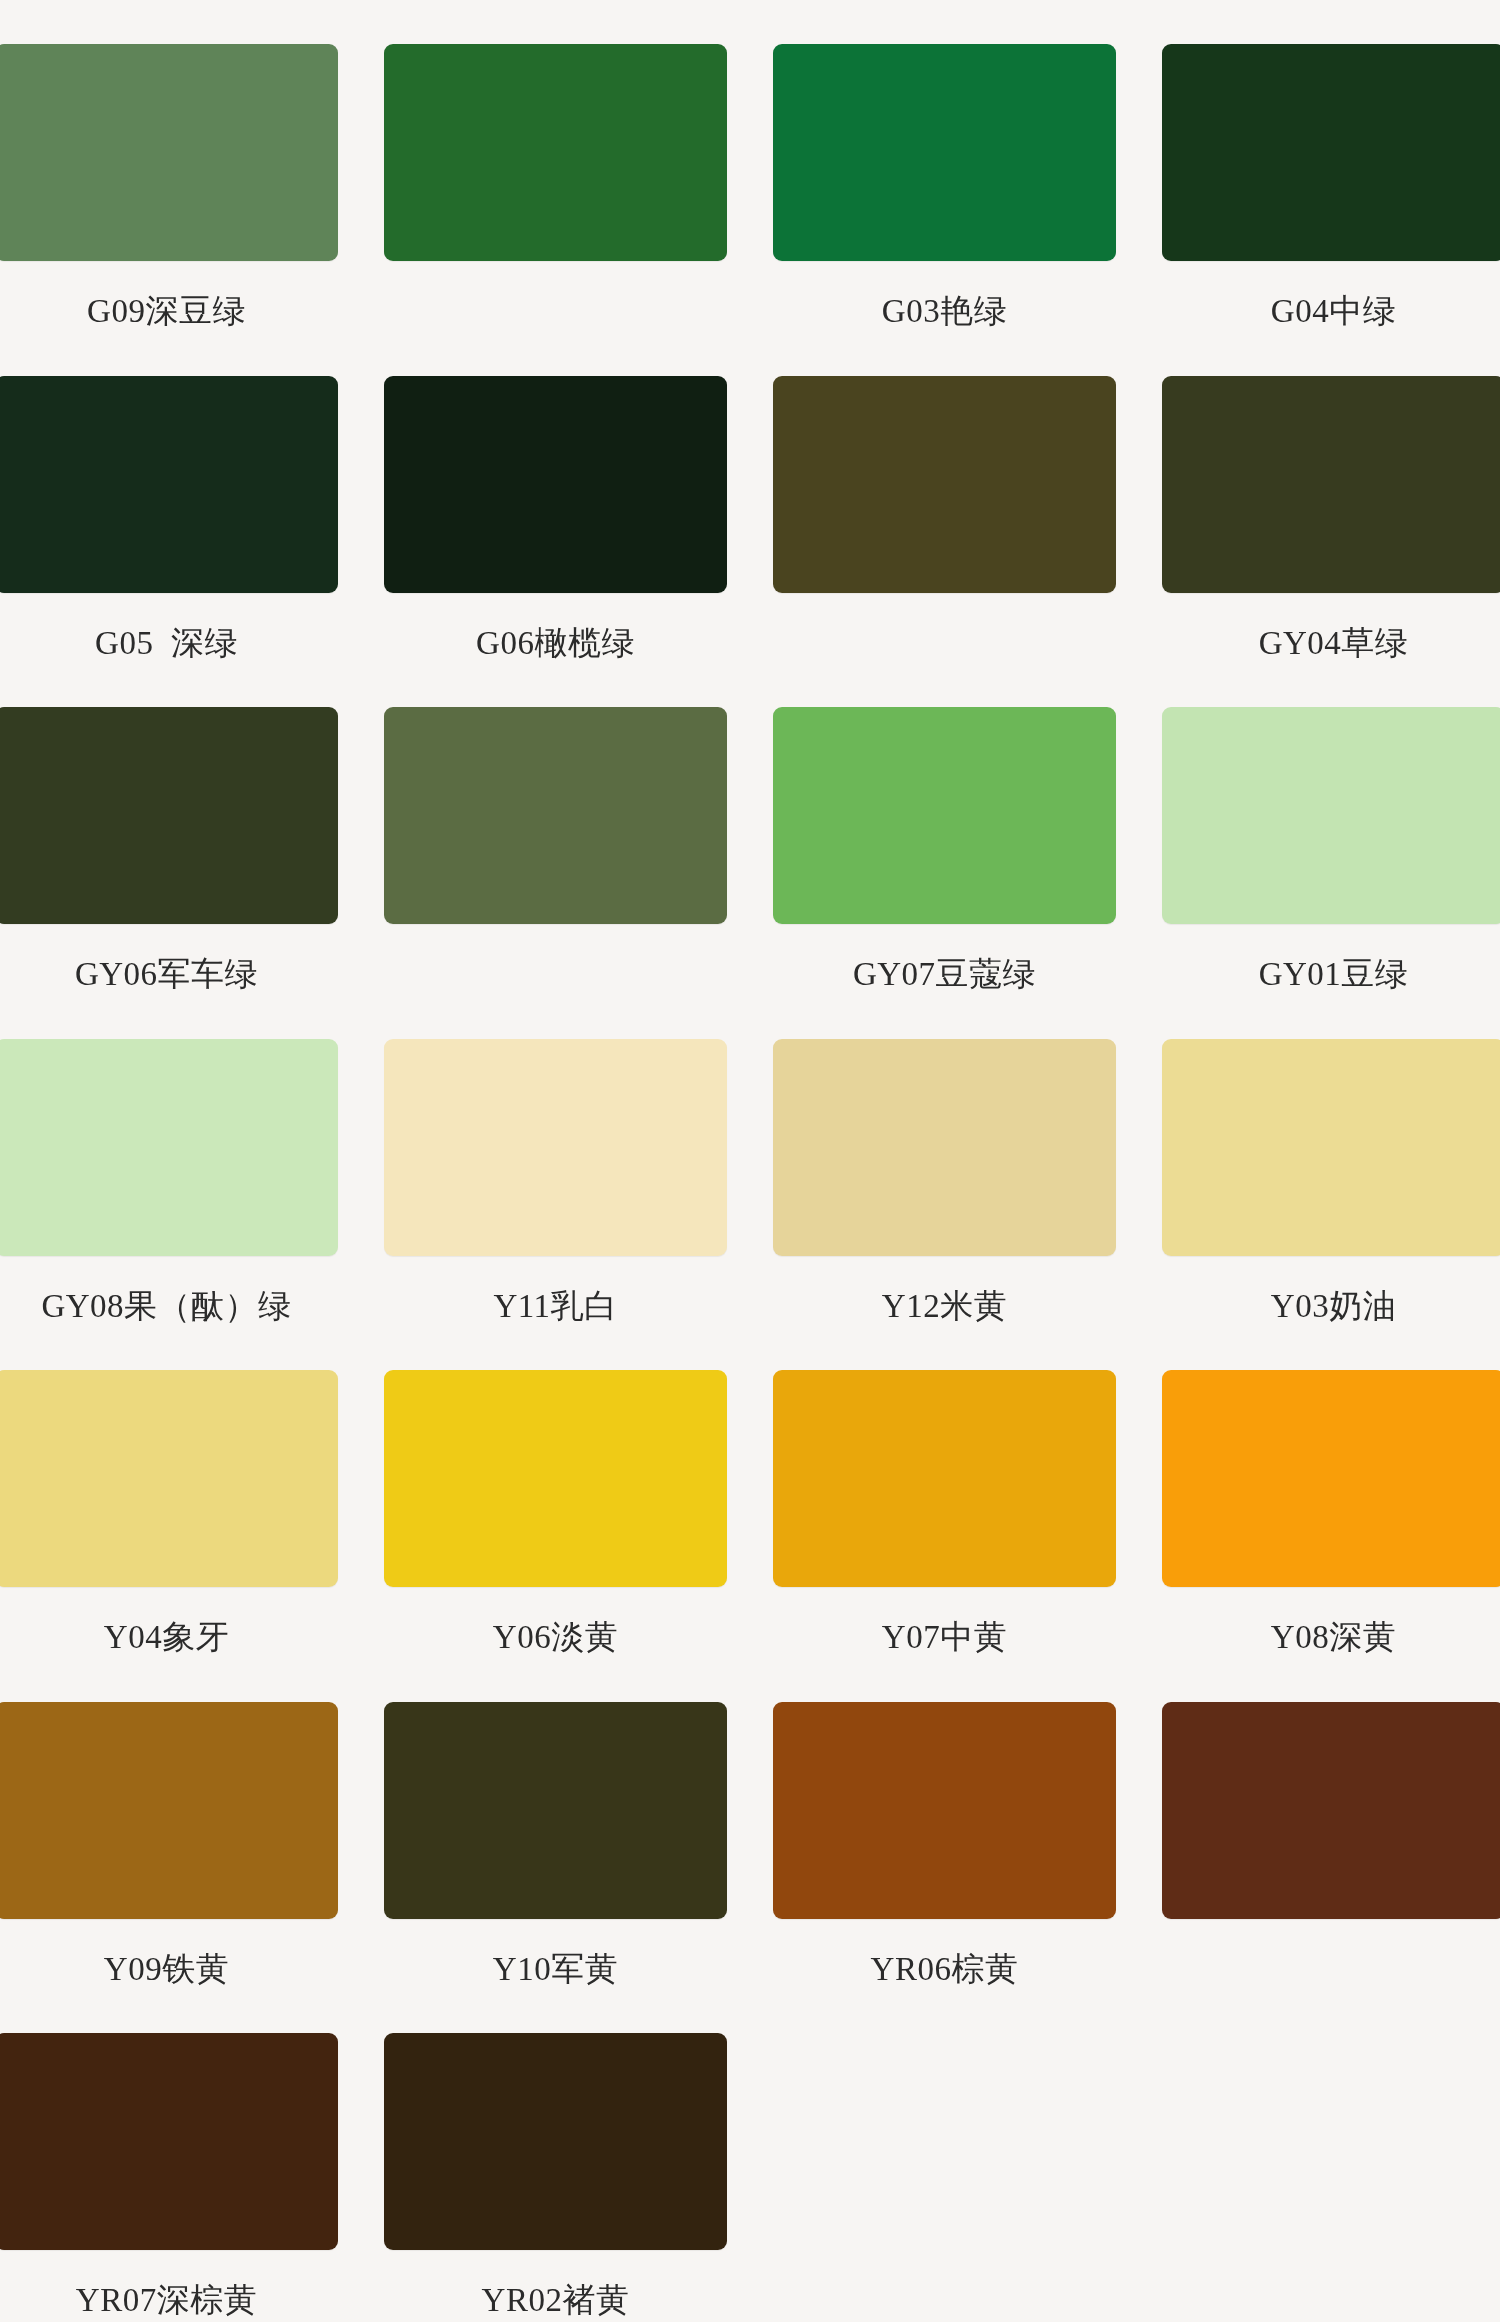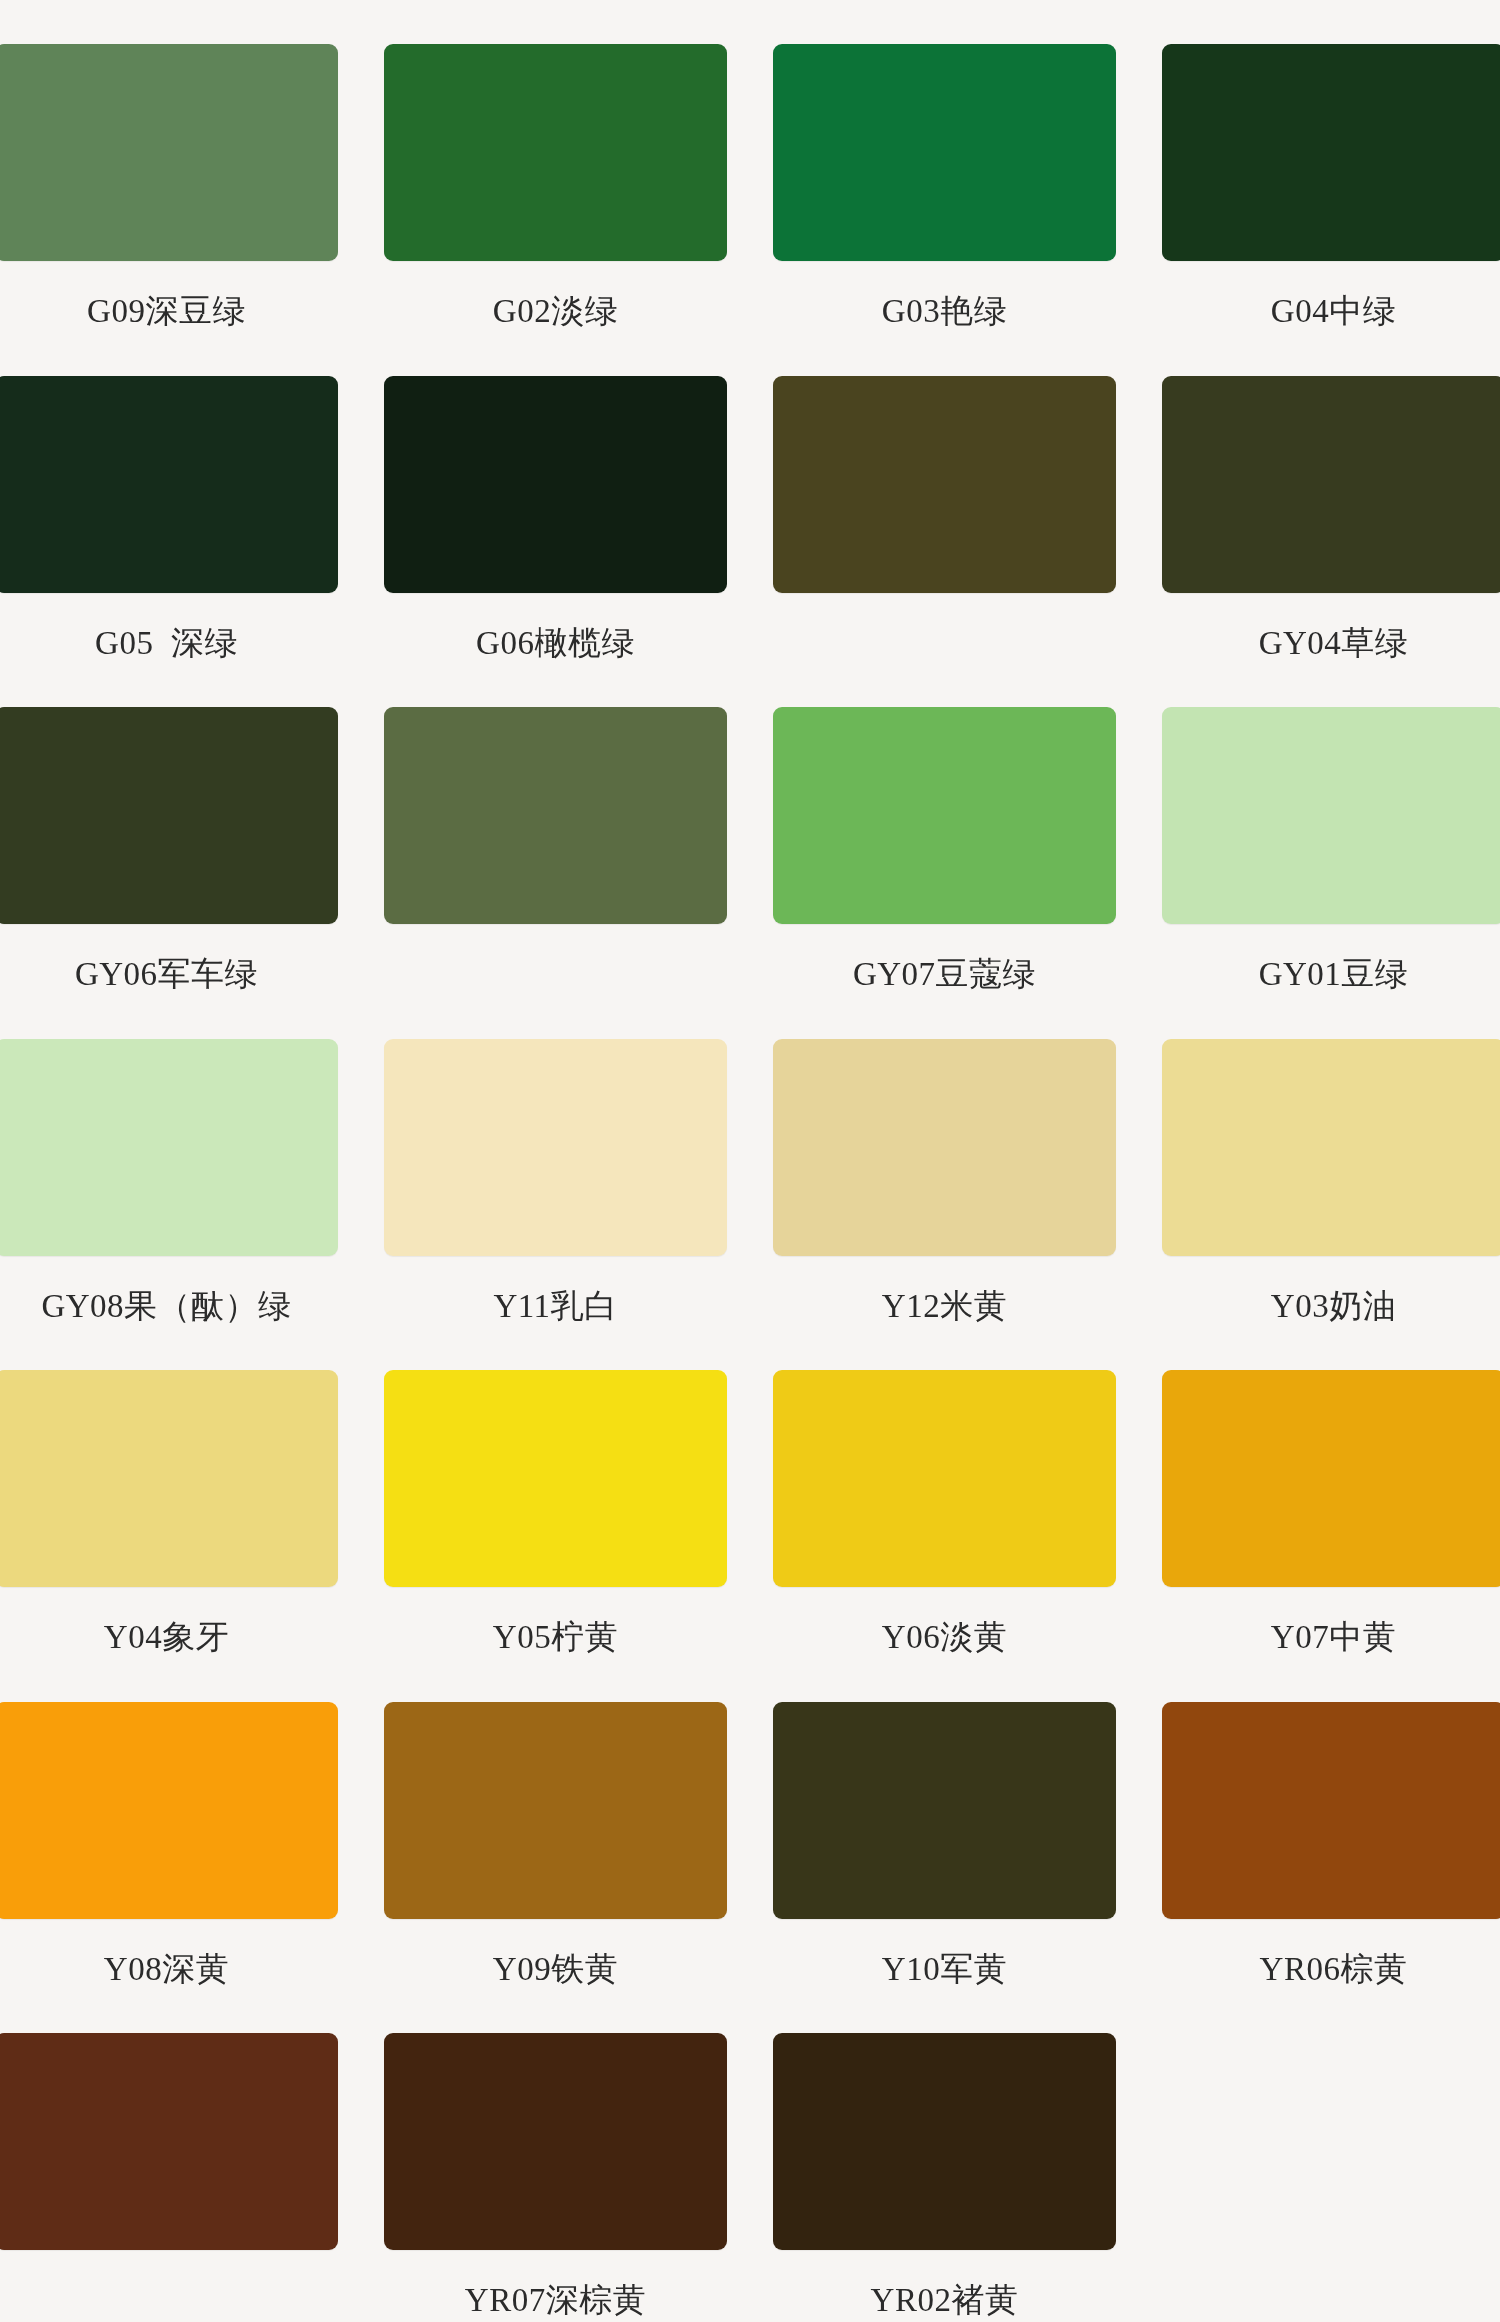--- a/index.html
+++ b/index.html
@@ -58,21 +58,20 @@
 <body>
 
 <div id="chart-root">
   <div class="swatch-grid">
       <div class="swatch-cell">
         <div class="swatch-chip" style="background: rgb(95, 132, 88);"></div>
         <div class="swatch-label">G09深豆绿</div>
       </div>
       <div class="swatch-cell">
         <div class="swatch-chip" style="background: rgb(35, 107, 43);"></div>
-        <div class="swatch-label">G02淡绿</div>
       </div>
       <div class="swatch-cell">
         <div class="swatch-chip" style="background: rgb(12, 115, 55);"></div>
         <div class="swatch-label">G03艳绿</div>
       </div>
       <div class="swatch-cell">
         <div class="swatch-chip" style="background: rgb(22, 55, 26);"></div>
         <div class="swatch-label">G04中绿</div>
       </div>
       <div class="swatch-cell">
@@ -119,24 +118,20 @@
       </div>
       <div class="swatch-cell">
         <div class="swatch-chip" style="background: rgb(236, 220, 148);"></div>
         <div class="swatch-label">Y03奶油</div>
       </div>
       <div class="swatch-cell">
         <div class="swatch-chip" style="background: rgb(236, 217, 126);"></div>
         <div class="swatch-label">Y04象牙</div>
       </div>
       <div class="swatch-cell">
-        <div class="swatch-chip" style="background: rgb(245, 223, 19);"></div>
-        <div class="swatch-label">Y05柠黄</div>
-      </div>
-      <div class="swatch-cell">
         <div class="swatch-chip" style="background: rgb(239, 203, 22);"></div>
         <div class="swatch-label">Y06淡黄</div>
       </div>
       <div class="swatch-cell">
         <div class="swatch-chip" style="background: rgb(233, 167, 11);"></div>
         <div class="swatch-label">Y07中黄</div>
       </div>
       <div class="swatch-cell">
         <div class="swatch-chip" style="background: rgb(249, 158, 9);"></div>
         <div class="swatch-label">Y08深黄</div>

